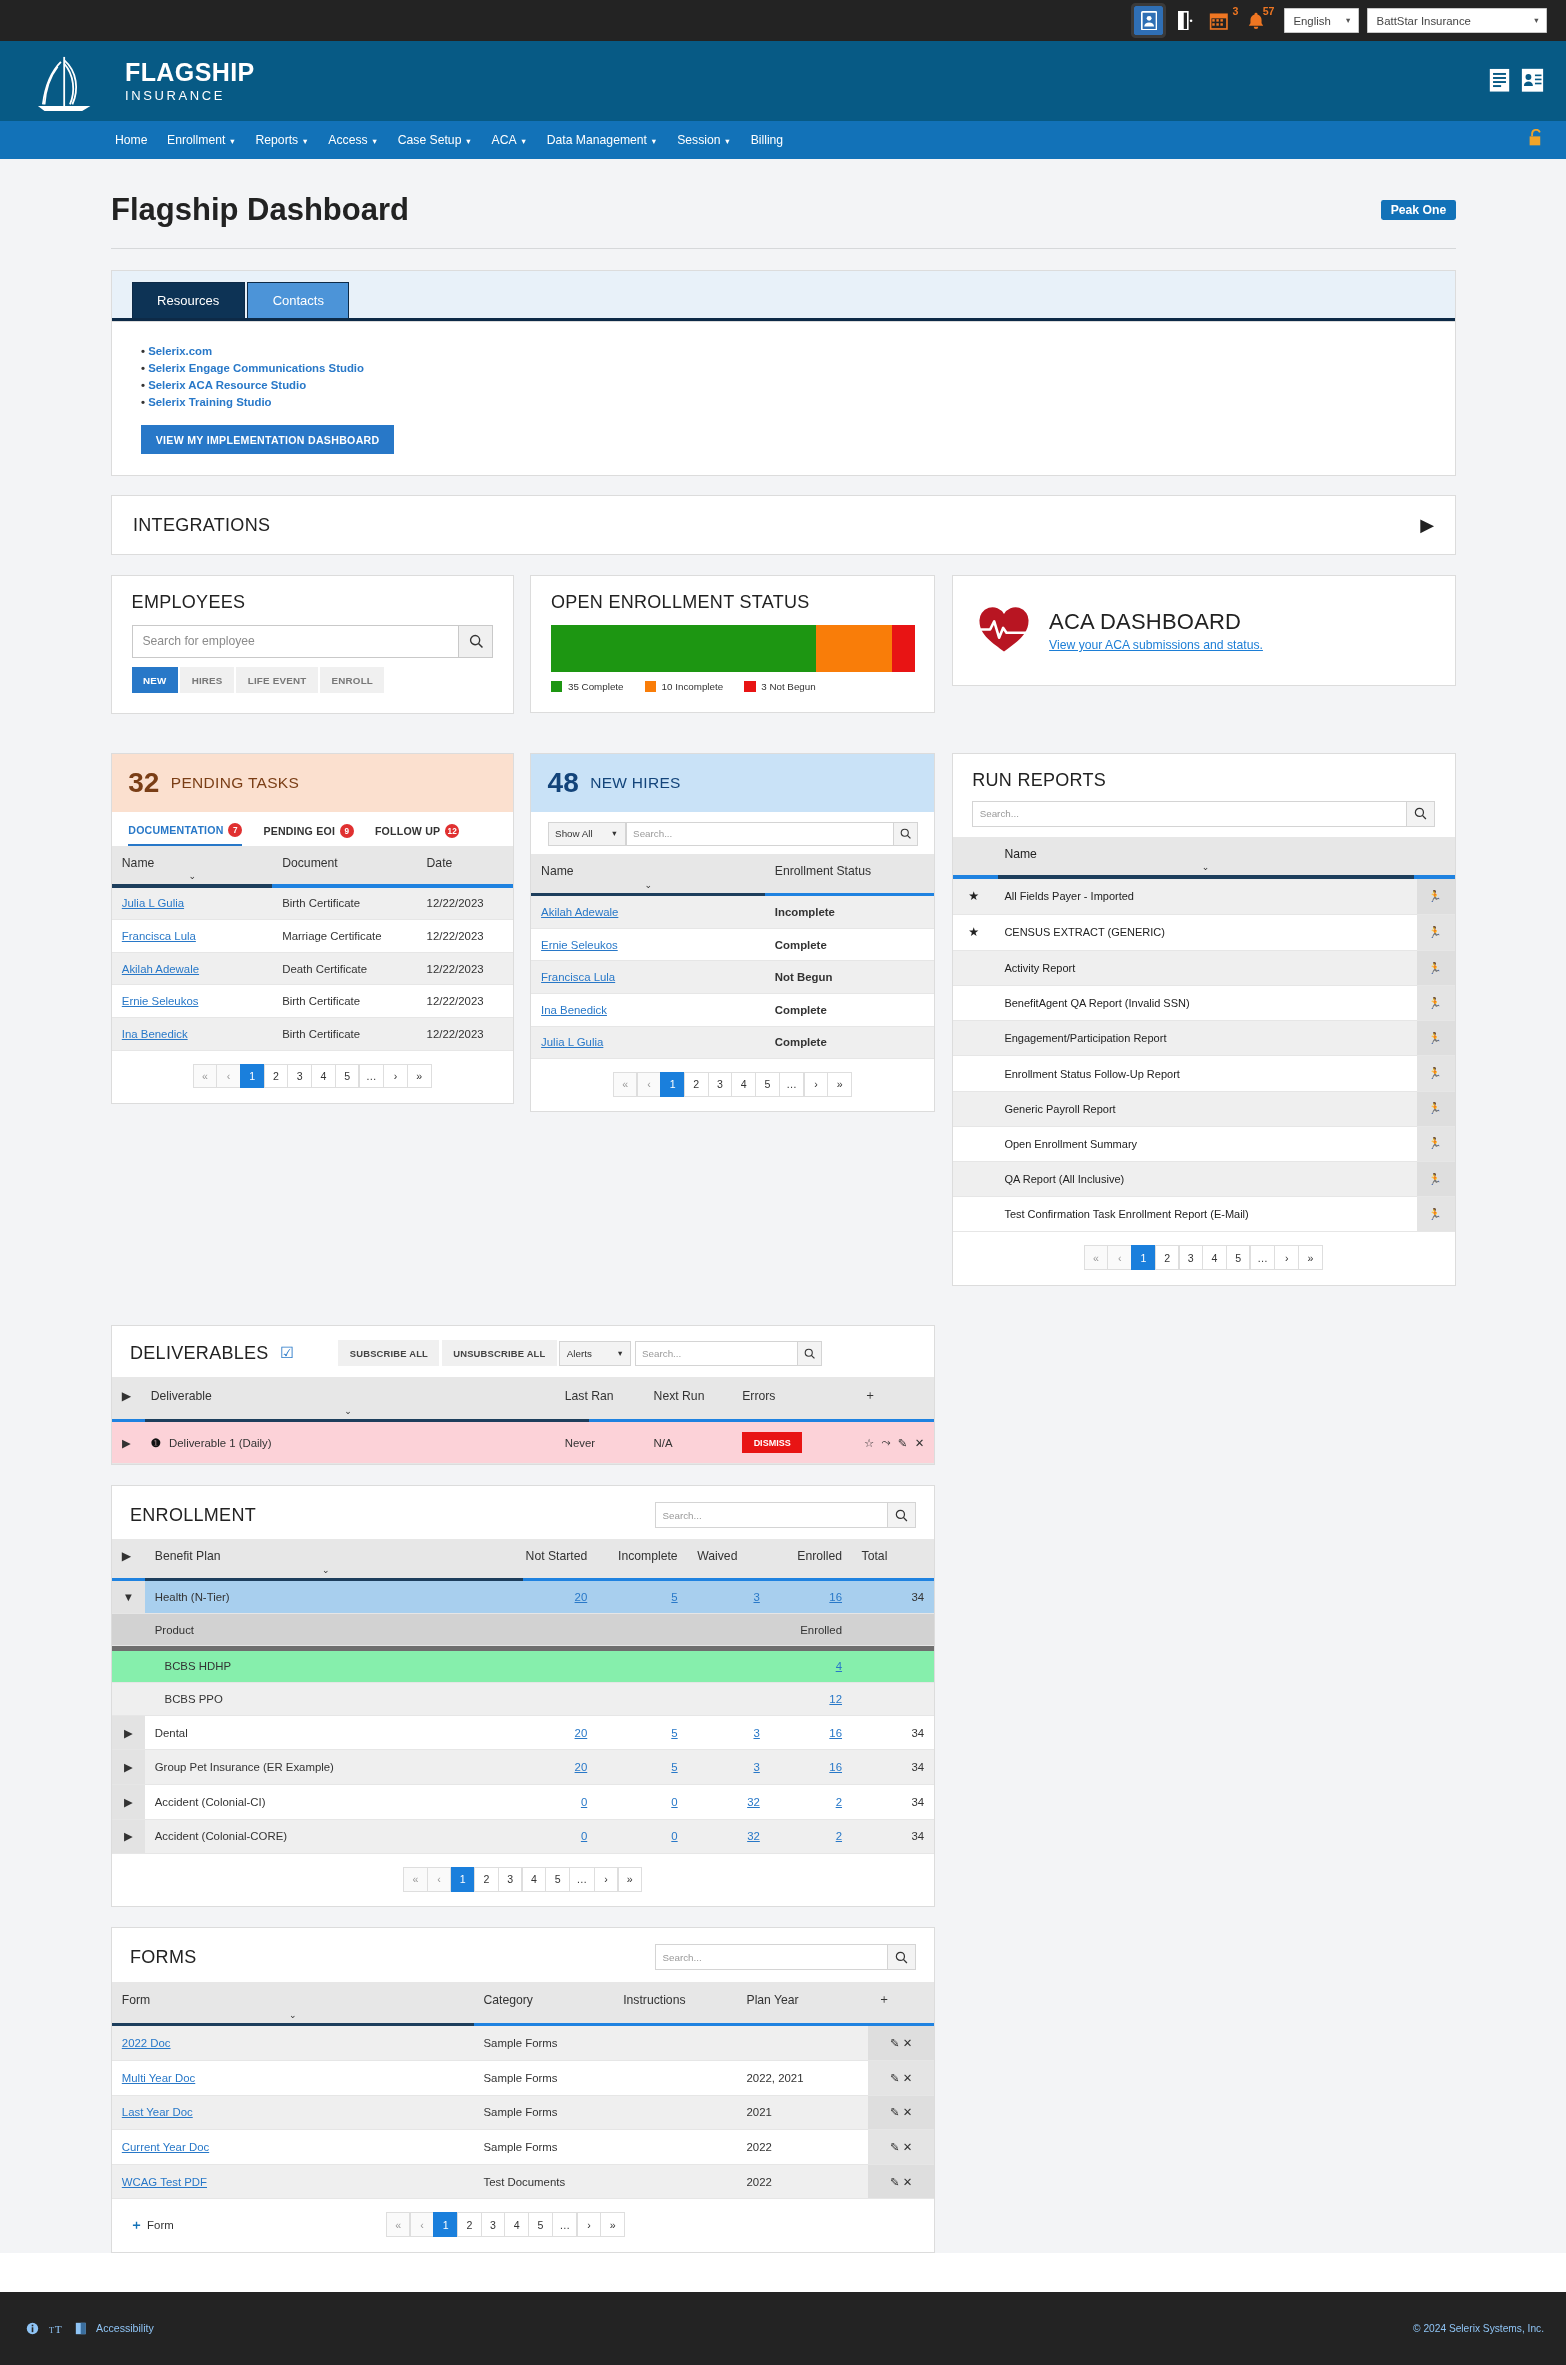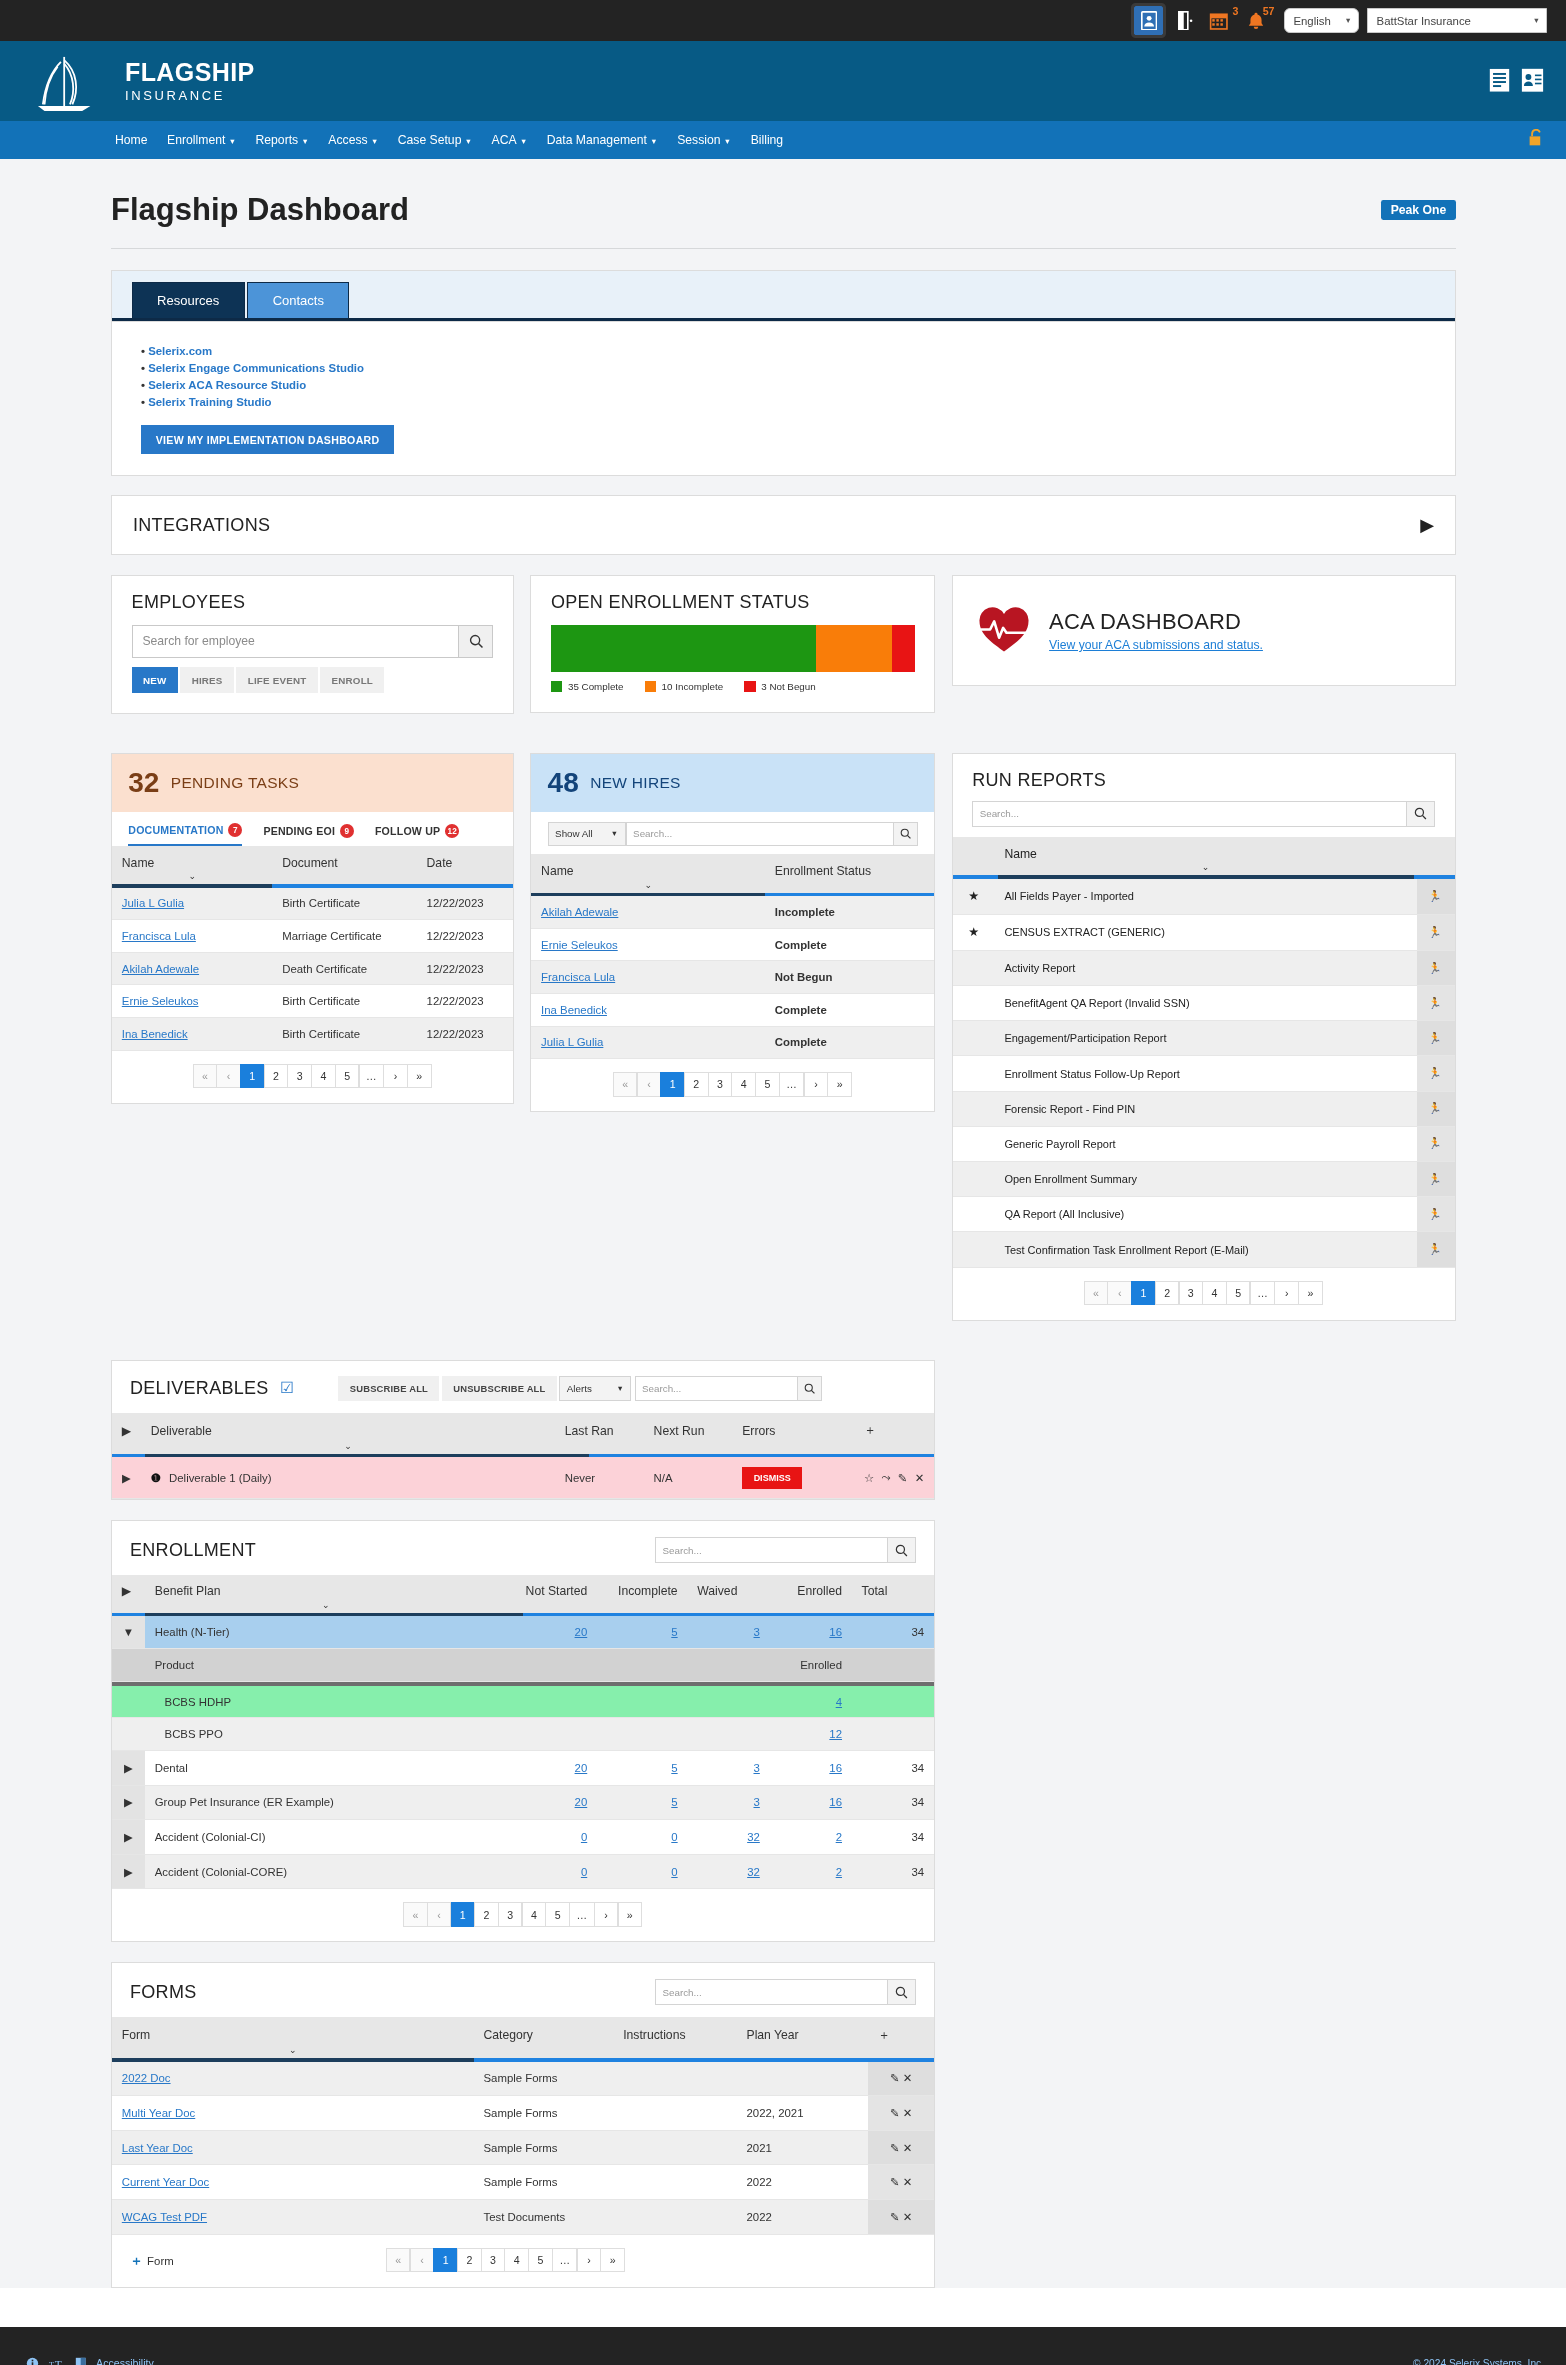--- a/index.html
+++ b/index.html
@@ -431,21 +431,21 @@
       </svg>
     <span class="tb-badge">3</span>
   </div>
   <div class="tb-icon" style="margin-left:9.8px;">
     <svg width="18" height="19.6" viewBox="0 0 22 24">
         <path d="M11 2a1.8 1.8 0 011.8 1.8v.6c3 .7 5 3.3 5 6.5v4l2 3.2H2.2l2-3.2v-4c0-3.2 2-5.8 5-6.5v-.6A1.8 1.8 0 0111 2z" fill="#ef7622"></path>
         <path d="M8.2 19.4h5.6a2.8 2.8 0 01-5.6 0z" fill="#ef7622"></path>
       </svg>
     <span class="tb-badge">57</span>
   </div>
-  <div class="tb-select sel-lang" style="margin-left:11.4px;border-radius:6px;">
+  <div class="tb-select sel-lang" style="margin-left:11.4px;">
     <span>English</span>
     <span class="caret">▼</span>
   </div>
   <div class="tb-select sel-company">
     <span>BattStar Insurance</span>
     <span class="caret">▼</span>
   </div>
 </div>
 
 <div class="brandbar">
@@ -806,25 +806,20 @@
                 <td class="runcell">🏃</td>
               </tr>
           <tr>
                 <td></td>
                 <td>Engagement/Participation Report</td>
                 <td class="runcell">🏃</td>
               </tr>
           <tr>
                 <td></td>
                 <td>Enrollment Status Follow-Up Report</td>
-                <td class="runcell">🏃</td>
-              </tr>
-          <tr>
-                <td></td>
-                <td>Forensic Report - Find PIN</td>
                 <td class="runcell">🏃</td>
               </tr>
           <tr>
                 <td></td>
                 <td>Generic Payroll Report</td>
                 <td class="runcell">🏃</td>
               </tr>
           <tr>
                 <td></td>
                 <td>Open Enrollment Summary</td>

